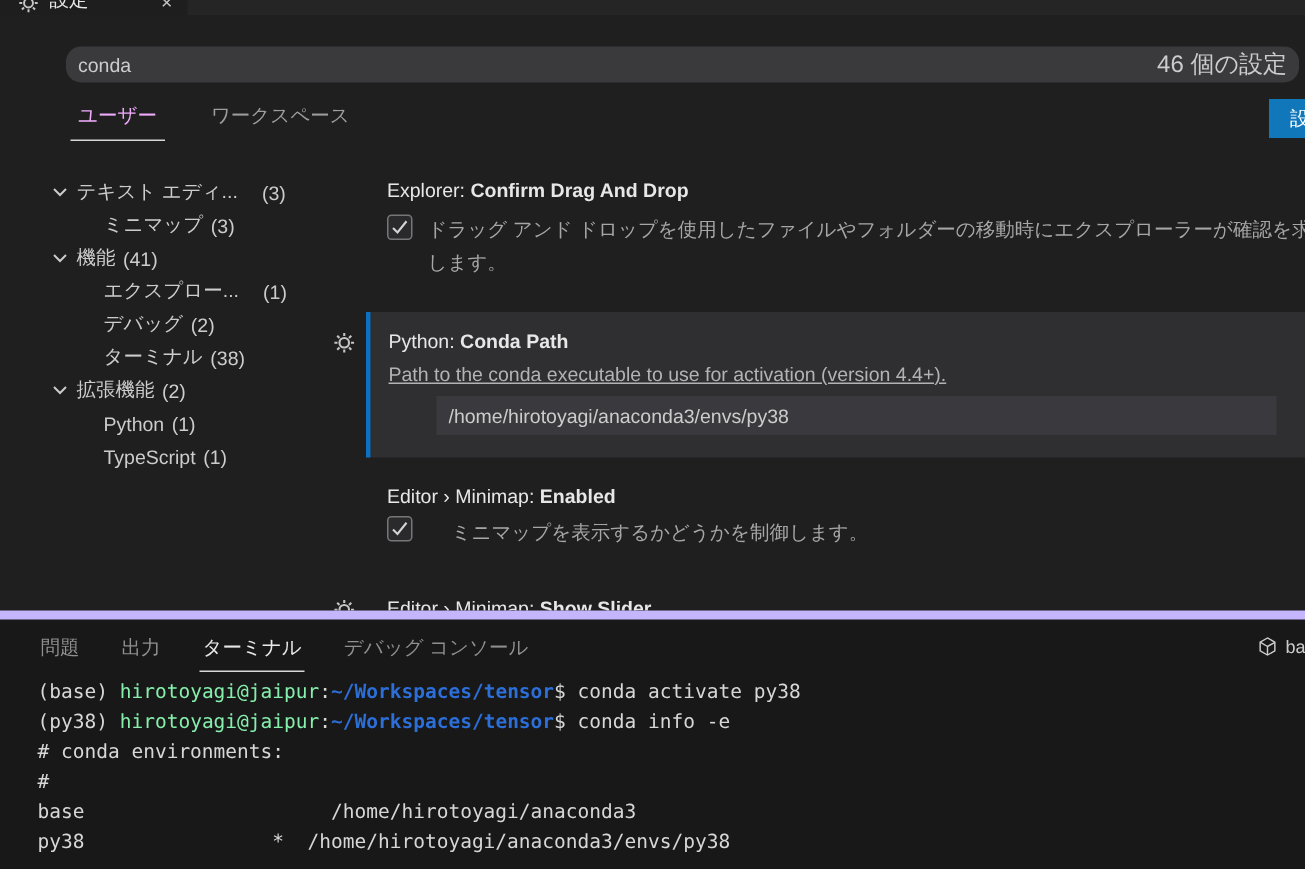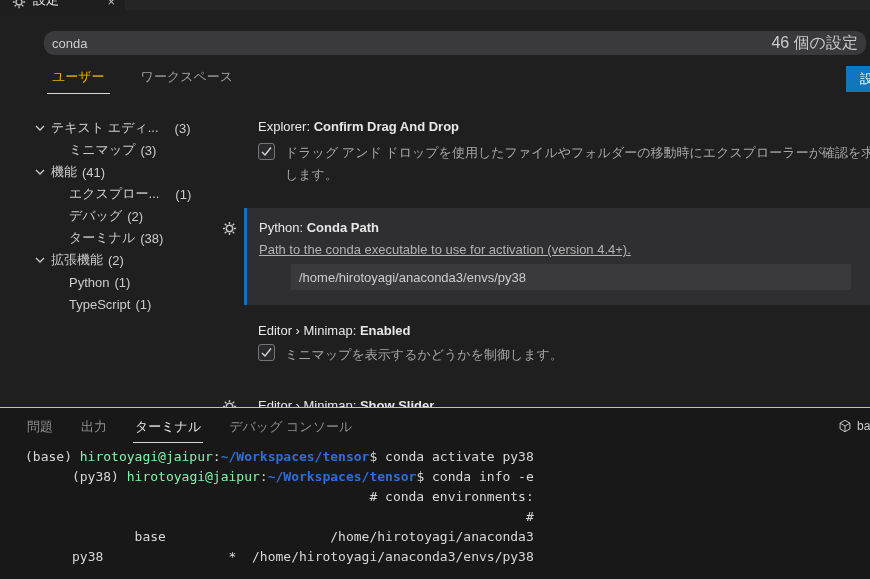--- a/index.html
+++ b/index.html
@@ -22,21 +22,21 @@
     background:#3a3a3d; display:flex; align-items:center;border-radius:10px;
   }
   .search input {
     flex:1; background:transparent; border:none; outline:none; color:#cccccc;
     font:13px "Liberation Sans","DejaVu Sans",sans-serif; padding:0 8px;
   }
   .search .badge { color:#cccccc; font-size:16px; padding-right:8px; white-space:nowrap; }
   
   .scope { position:absolute; left:47px; top:68px; display:flex; gap:26px; }
   .scope .stab { padding:0 5px 7px 5px; color:#9d9d9d; cursor:default; }
-  .scope .stab.active { color:#eab308; border-bottom:1px solid #d7d7d7; }
+  .scope .stab.active { color:#f0abfc; border-bottom:1px solid #d7d7d7; }
   .open-settings-btn {
     position:absolute; left:846px; top:66px; height:26px; padding:0 14px;
     background:#1177bb; color:#ffffff; display:flex; align-items:center; white-space:nowrap;
   }
   
   .toc { position:absolute; left:35px; top:117px; width:200px; }
   .toc-row { height:22px; display:flex; align-items:center; color:#cccccc; white-space:nowrap; }
   .toc-row .chev { width:16px; display:flex; align-items:center; }
   .toc-row.lvl2 { padding-left:34px; }
   .toc-count { margin-left:5px; }
@@ -54,21 +54,21 @@
   .gear { position:absolute; width:15px; height:15px; }
   .path-input {
     position:absolute; left:259px; top:264px; width:560px; height:26px; background:#3a3a3e;
     border:none; outline:none; color:#cccccc; font:13px "Liberation Sans","DejaVu Sans",sans-serif;
     padding:0 8px;
     margin-left:32px;
   }
   
   .panel {
     position:absolute; left:0; top:407px; width:870px; height:172px;
-    background:#181818; border-top:1px solid #c4b5fd;text-align:right;
+    background:#181818; border-top:6px solid #c4b5fd;
   }
   .ptabs { position:absolute; left:25px; top:10px; display:flex; gap:24px; font-size:13px; }
   .ptab { color:#8f8f8f; padding:0 2px 6px 2px; }
   .ptab.active { color:#e7e7e7; border-bottom:1px solid #d7d7d7; }
   .shell-select { position:absolute; left:838px; top:11px; display:flex; align-items:center; gap:5px; color:#cccccc; font-size:12px; white-space:nowrap; }
   .term { position:absolute; left:25px; top:39px; font:13px "DejaVu Sans Mono",monospace; line-height:20px; color:#d7d7d7; }
   .tline { white-space:pre; }
   .tg { color:#86efac; font-weight:normal; }
   .tb { color:#2c6fd8; font-weight:bold; }
 </style>
@@ -180,21 +180,21 @@
   <input class="path-input" readonly="" value="/home/hirotoyagi/anaconda3/envs/py38" style="">
 
   <div class="set-title" style="left:258px;top:323px;">
     <span>Editor › Minimap: </span><b>Enabled</b>
   </div>
   <div class="checkbox" style="left:258px;top:344px;">
     <svg width="11" height="11" viewBox="0 0 11 11">
         <polyline points="1,6 4,9 10,1.5" fill="none" stroke="#d4d4d4" stroke-width="1.4"></polyline>
       </svg>
   </div>
-  <div class="set-desc" style="left:285px;top:346px;">ミニマップを表示するかどうかを制御します。</div>
+  <div class="set-desc" style="left:301px;top:346px;">ミニマップを表示するかどうかを制御します。</div>
 
   <svg class="gear" style="left:222px;top:399px;" viewBox="0 0 16 16">
     <g stroke="#c5c5c5" stroke-width="1.5" fill="none">
       <path d="M8 1v2.2M8 12.8V15M1 8h2.2M12.8 8H15M3 3l1.6 1.6M11.4 11.4L13 13M13 3l-1.6 1.6M4.6 11.4L3 13"></path>
       <circle cx="8" cy="8" r="3.4"></circle>
     </g>
   </svg>
   <div class="set-title" style="left:258px;top:398px;">
     <span>Editor › Minimap: </span><b>Show Slider</b>
   </div>

